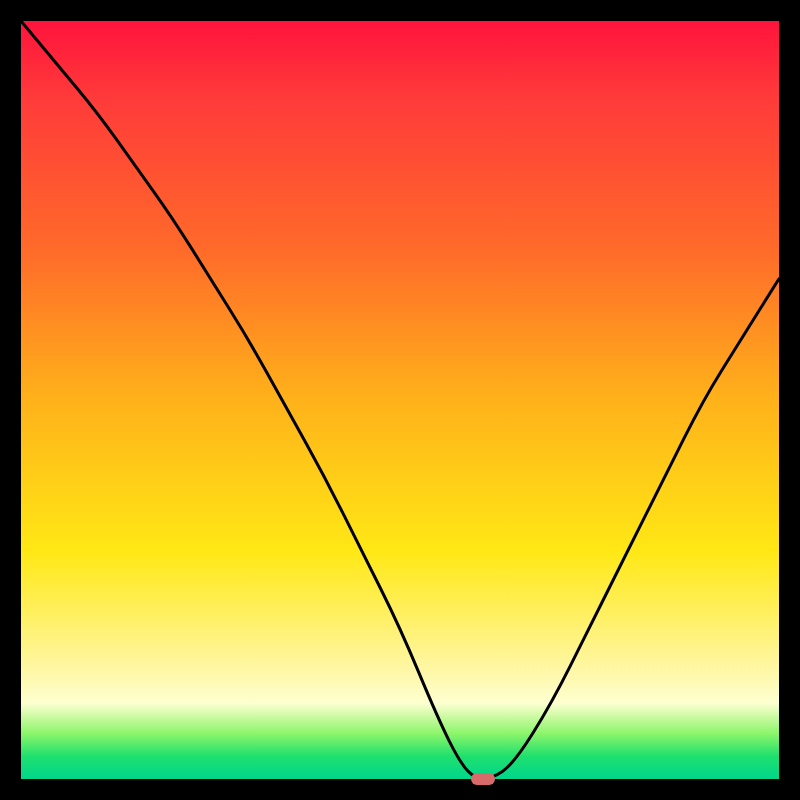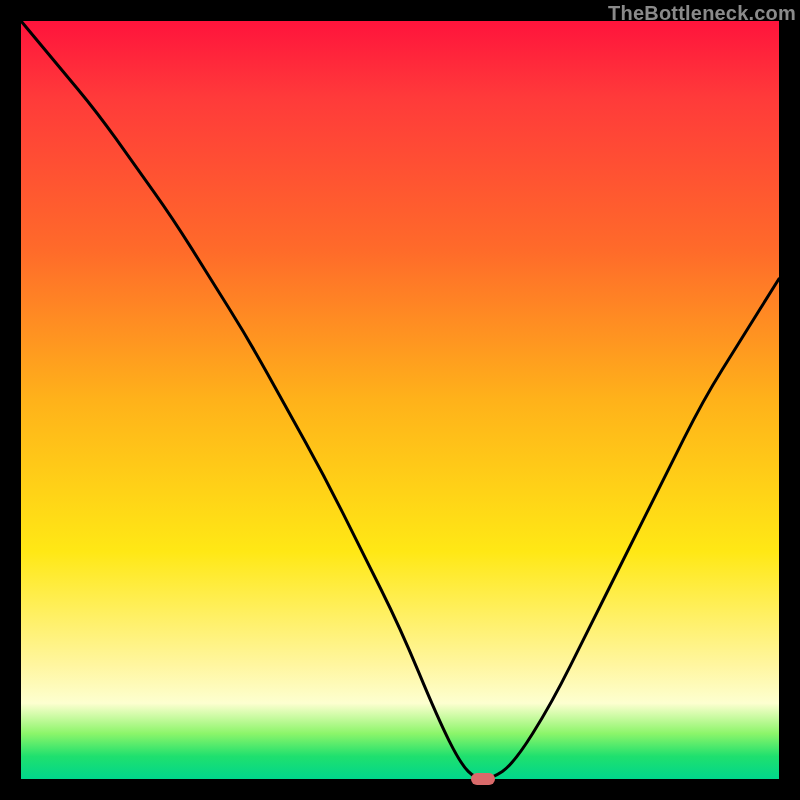--- a/index.html
+++ b/index.html
@@ -56,21 +56,20 @@
     font-weight: 600;
     color: #8a8a8a;
     letter-spacing: 0.2px;
     user-select: none;
   }
 </style>
 </head>
 <body>
 
 <div class="stage">
-  <div class="watermark">TheBottleneck.com</div>
 
   <div class="plot-area">
     <svg class="curve" viewBox="0 0 758 758" preserveAspectRatio="none">
       <path id="curve-path" fill="none" stroke="#000" stroke-width="3" stroke-linecap="round" stroke-linejoin="round" d="M 0 0 Q 0 0 18.95 22.74000000000001 Q 37.9 45.48000000000002 56.849999999999994 68.22000000000003 Q 75.8 90.96000000000004 94.75 117.49000000000001 Q 113.7 144.01999999999998 132.65 170.55 Q 151.6 197.08000000000004 170.55 227.4 Q 189.5 257.71999999999997 208.45 288.03999999999996 Q 227.4 318.36 246.35000000000002 352.47 Q 265.3 386.58 284.25 420.69 Q 303.2 454.8 322.15 492.70000000000005 Q 341.1 530.6 360.05 568.5 Q 379 606.4 397.95000000000005 651.88 Q 416.90000000000003 697.36 428.27 720.1 Q 439.64 742.84 447.22 750.4200000000001 Q 454.8 758 462.38 758 Q 469.96 758 481.33 750.4200000000001 Q 492.7 742.84 511.65 712.52 Q 530.6 682.2 549.55 644.3 Q 568.5 606.4 587.45 568.5 Q 606.4 530.6 625.3499999999999 492.70000000000005 Q 644.3 454.8 663.25 416.9 Q 682.2 379 701.1500000000001 348.68 Q 720.1 318.36 739.05 288.03999999999996 T 758 257.71999999999997"></path>
     </svg>
     <div id="min-marker" class="marker" style="left: 462.38px; top: 758px;"></div>
   </div>
 </div>
 
 </body></html>

